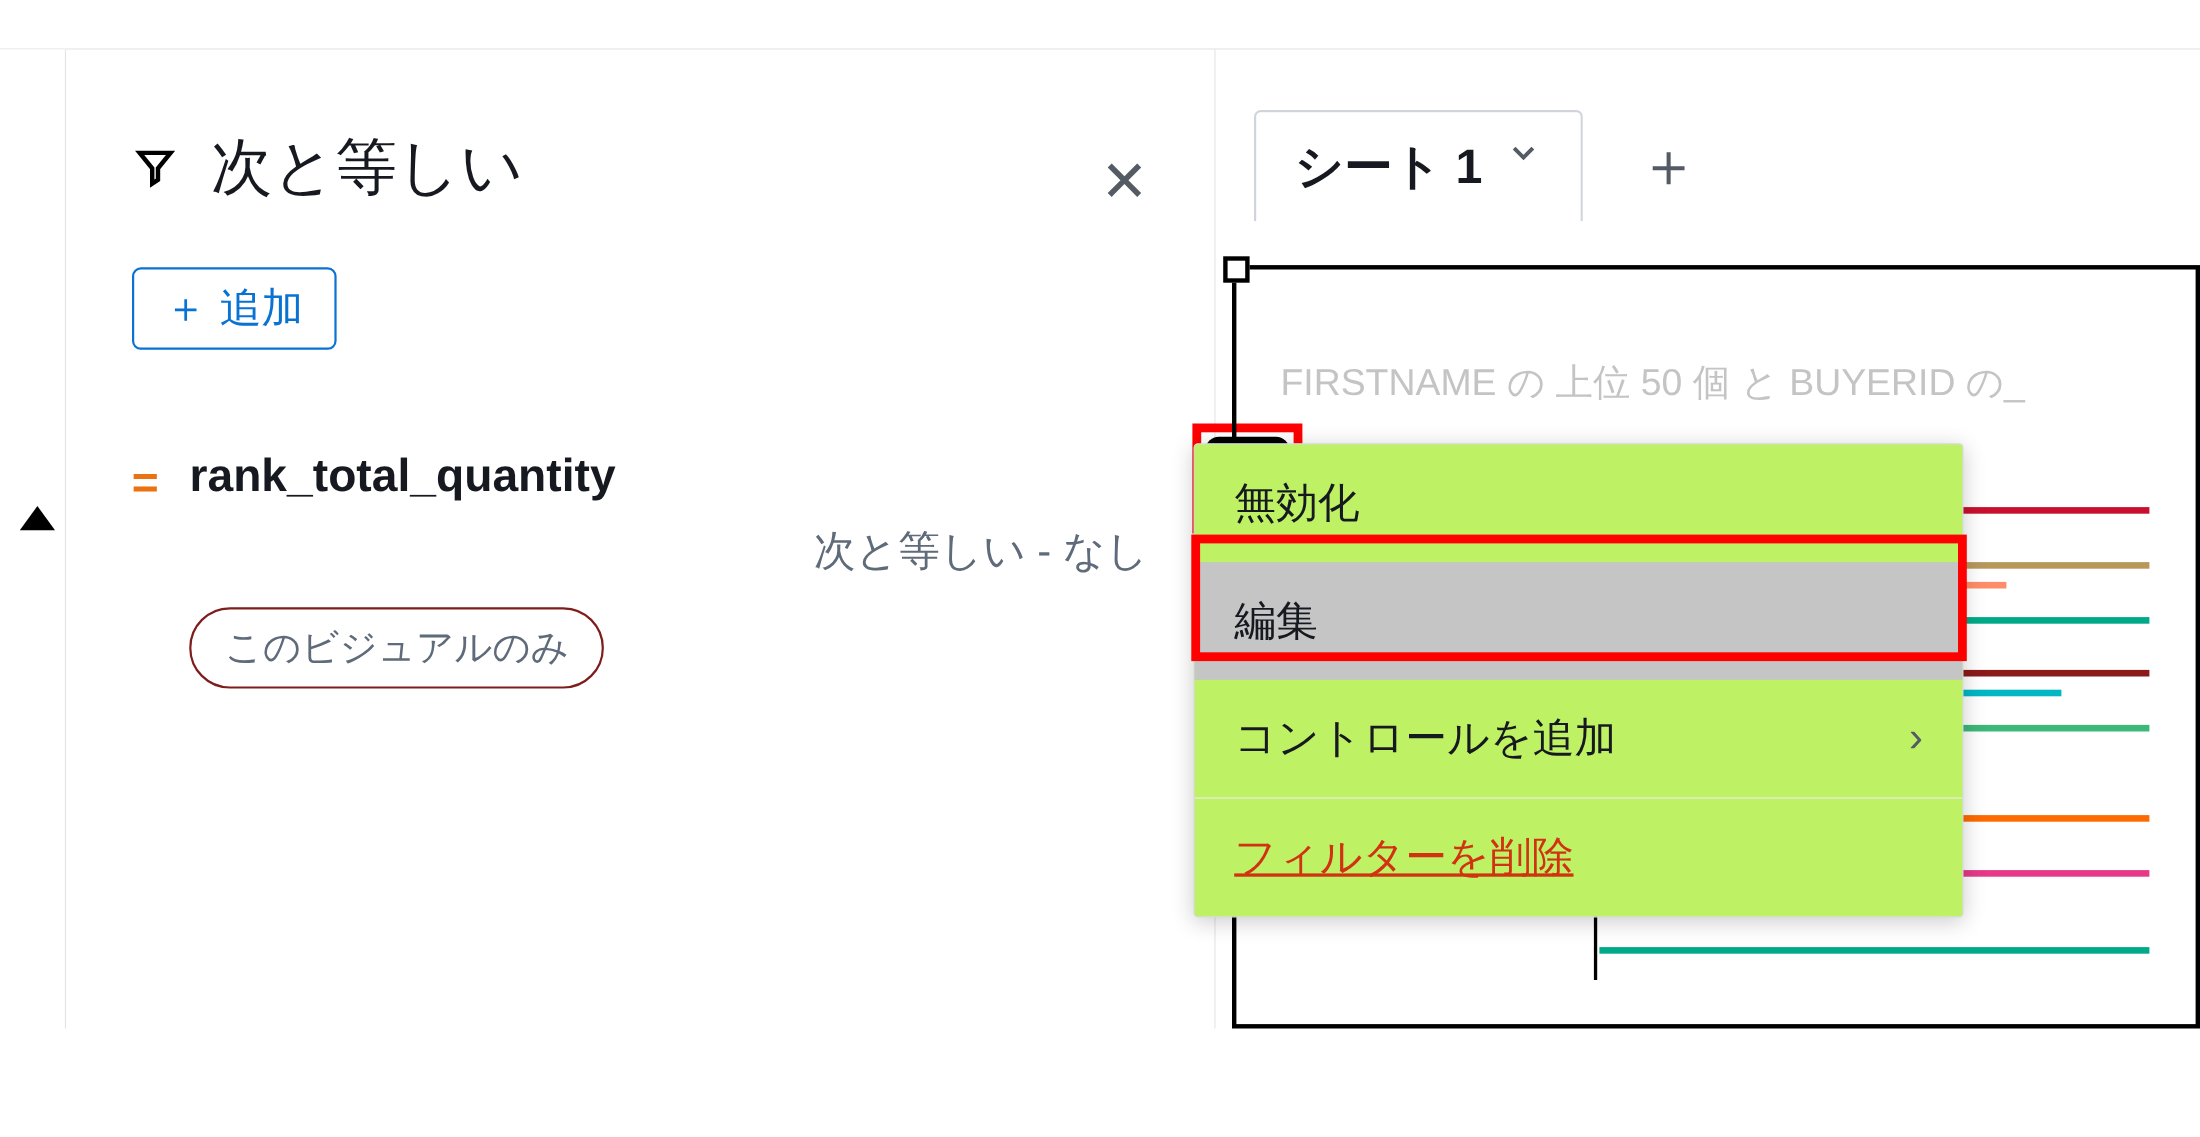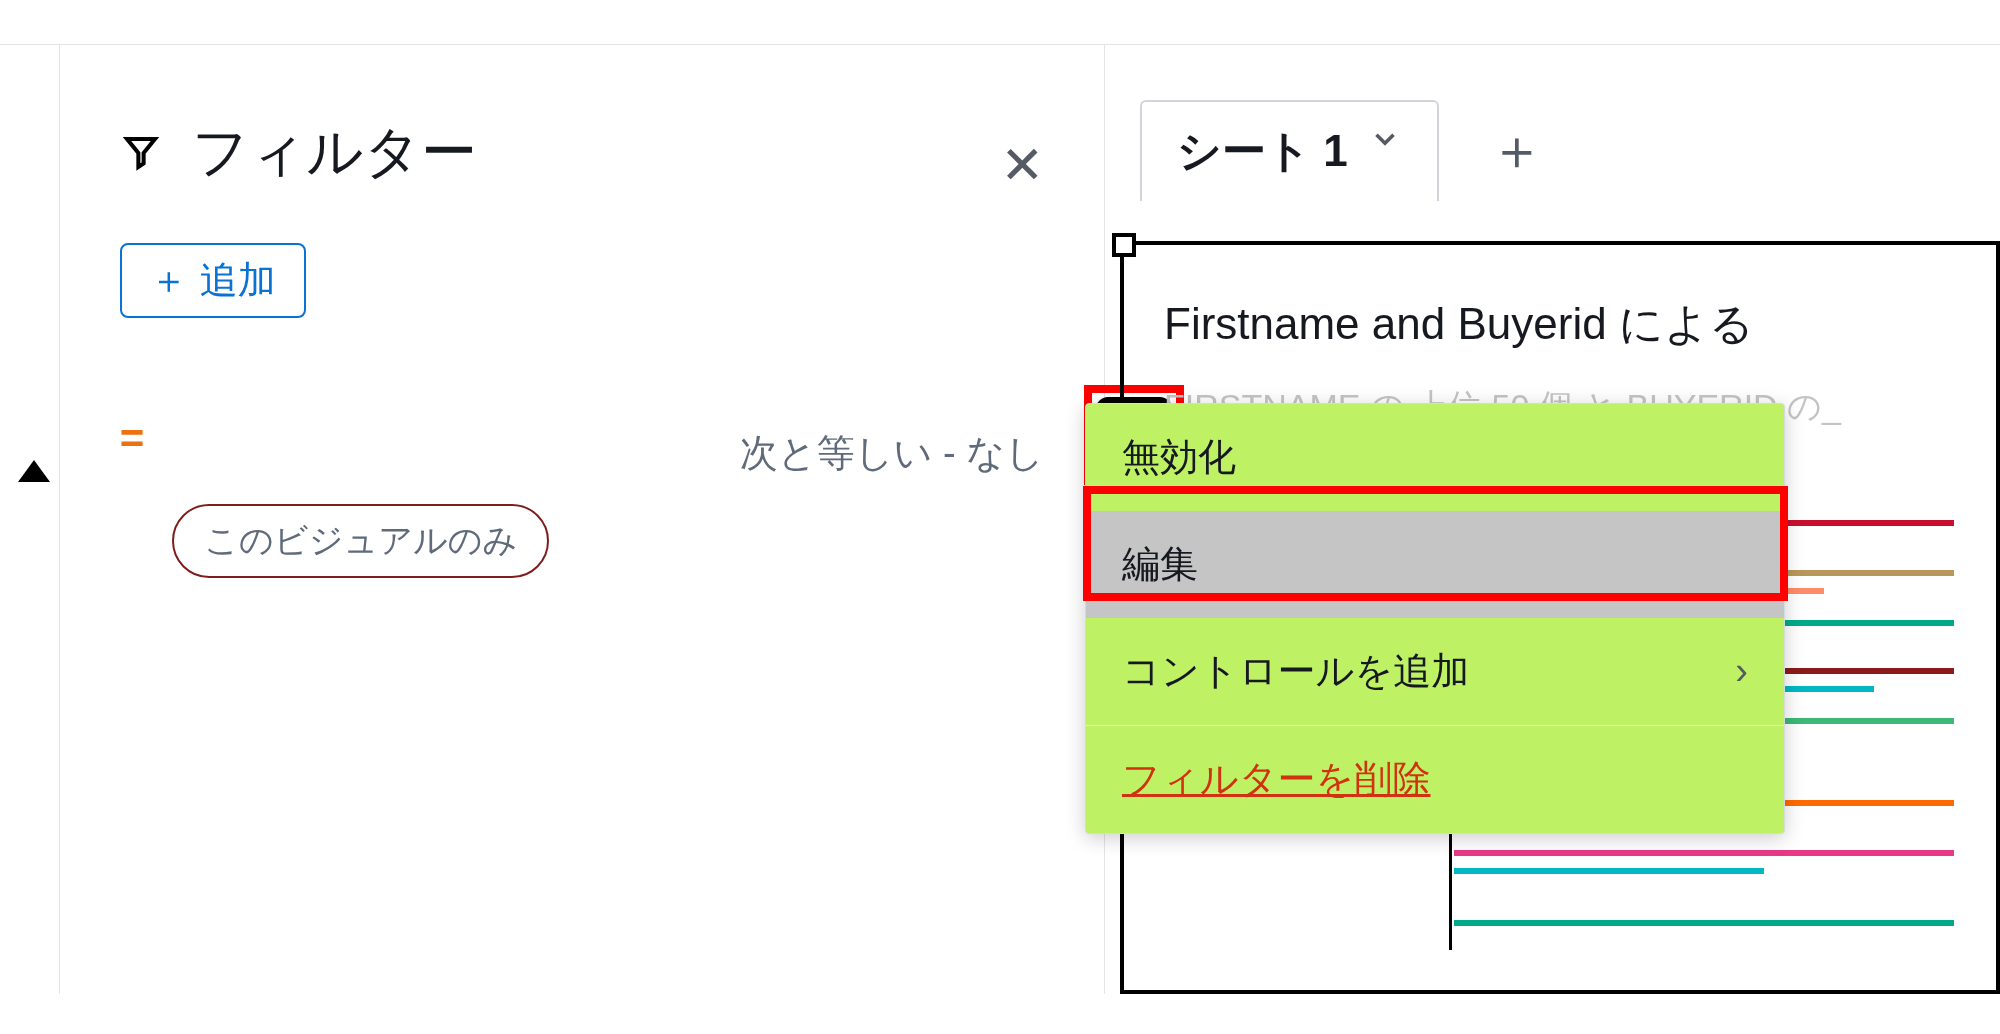--- a/index.html
+++ b/index.html
@@ -296,32 +296,33 @@
     <div class="gutter-caret"></div>
   </div>
 
   <div class="filter-panel">
     <div class="filter-header">
       <span class="funnel-icon">
         <svg viewBox="0 0 24 24" width="42" height="42" fill="none" stroke="#000" stroke-width="2.3">
           <path d="M4 4h16l-6.5 8v6l-3 2v-8L4 4z"></path>
         </svg>
       </span>
-      <span class="filter-title">フィルター</span>
+      <span class="filter-title">次と等しい</span>
     </div>
     <span class="close-x">✕</span>
 
     <button class="add-button">
       <span>＋</span>
       <span>追加</span>
     </button>
 
     <div class="filter-item">
       <span class="equals-icon">=</span>
       <div class="filter-content">
+        <div class="filter-name">rank_total_quantity</div>
         <div class="filter-condition">次と等しい - なし</div>
         <div class="filter-scope-pill">このビジュアルのみ</div>
       </div>
     </div>
 
     <div class="kebab-wrapper">
       <div class="kebab-btn">
         <span class="kebab-dot"></span>
         <span class="kebab-dot"></span>
         <span class="kebab-dot"></span>
@@ -338,21 +339,20 @@
               <path d="M6 9l6 6 6-6"></path>
             </svg>
         </span>
       </div>
       <span class="add-sheet">＋</span>
     </div>
 
     <div class="visual-canvas">
       <div class="visual-frame">
         <div class="resize-handle"></div>
-        <div class="visual-title">Firstname and Buyerid による</div>
         <div class="visual-subtitle">FIRSTNAME の 上位 50 個 と BUYERID の_</div>
 
         <div class="chart-area">
           <div class="y-axis"></div>
           <div class="y-label" style="top:300px">Claire</div>
           <div id="bars-host">
               <div class="bar-row" style="top: 30px; width: 500px; background: rgb(200, 16, 46);"></div>
               <div class="bar-row" style="top: 48px; width: 310px; background: rgb(123, 45, 142);"></div>
               <div class="bar-row" style="top: 80px; width: 500px; background: rgb(185, 151, 91);"></div>
               <div class="bar-row" style="top: 98px; width: 370px; background: rgb(255, 140, 105);"></div>

